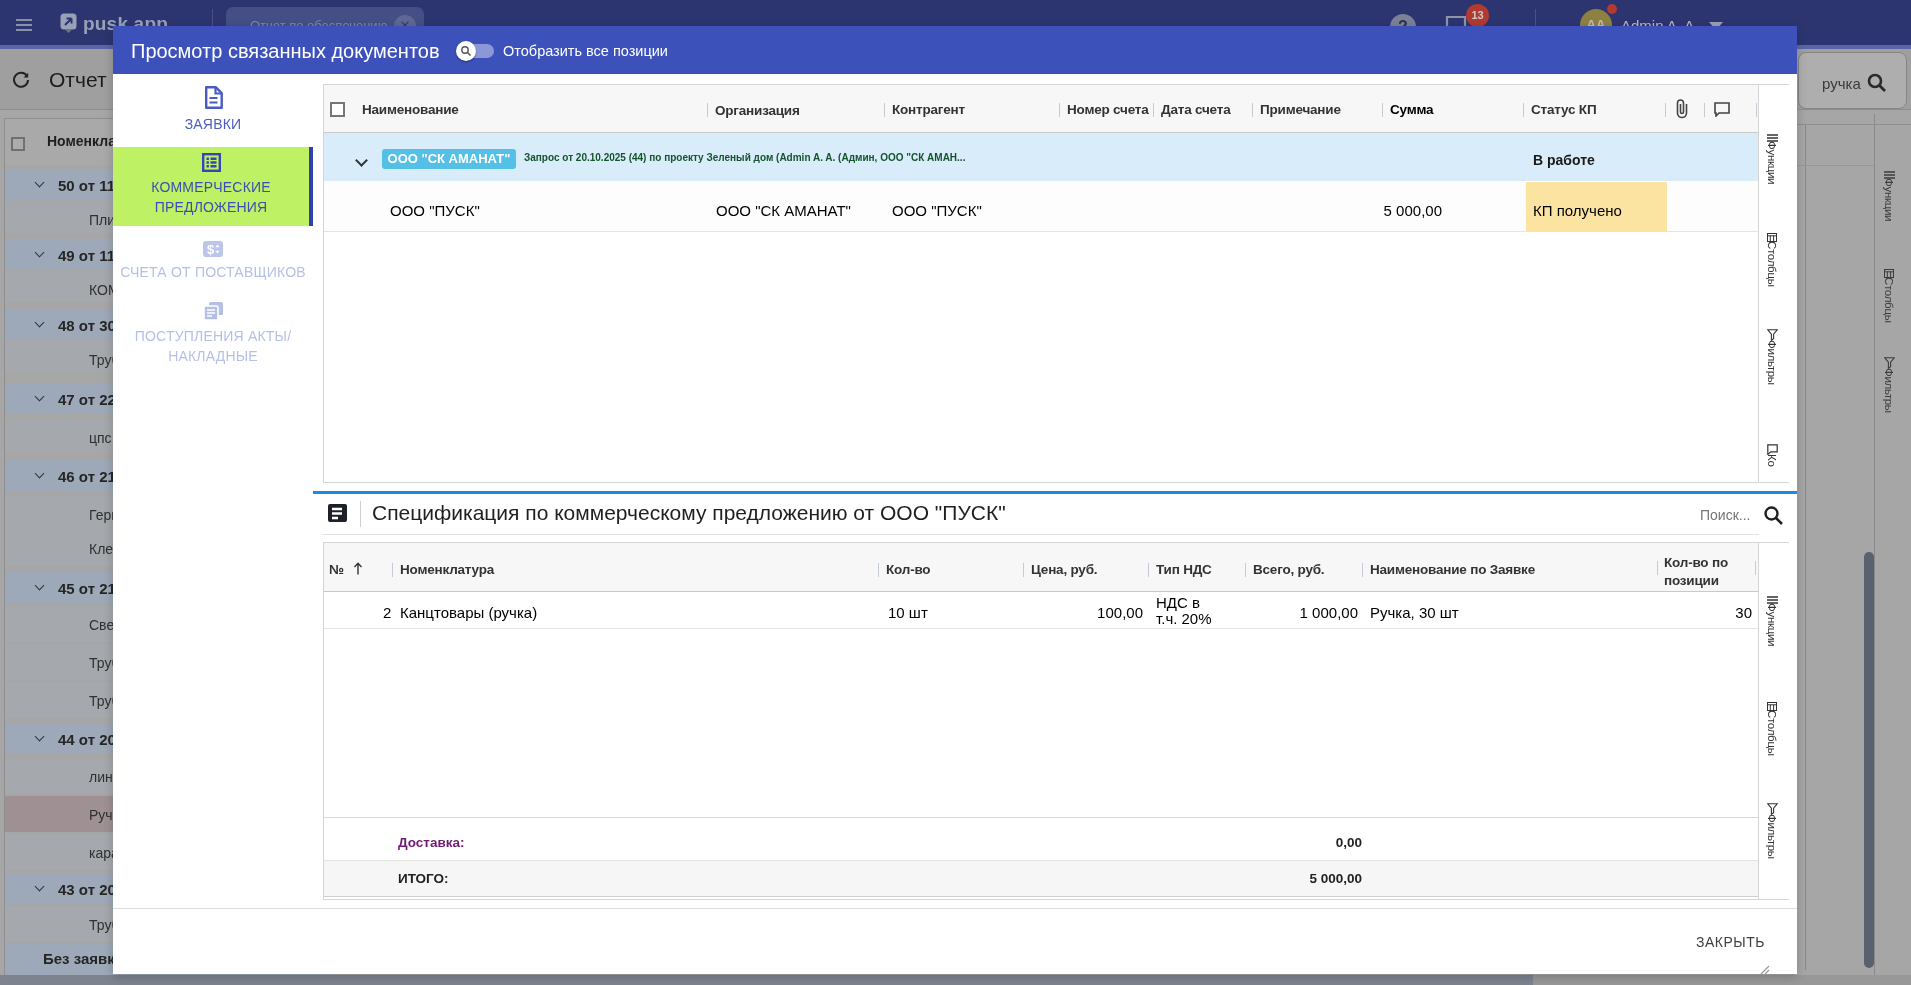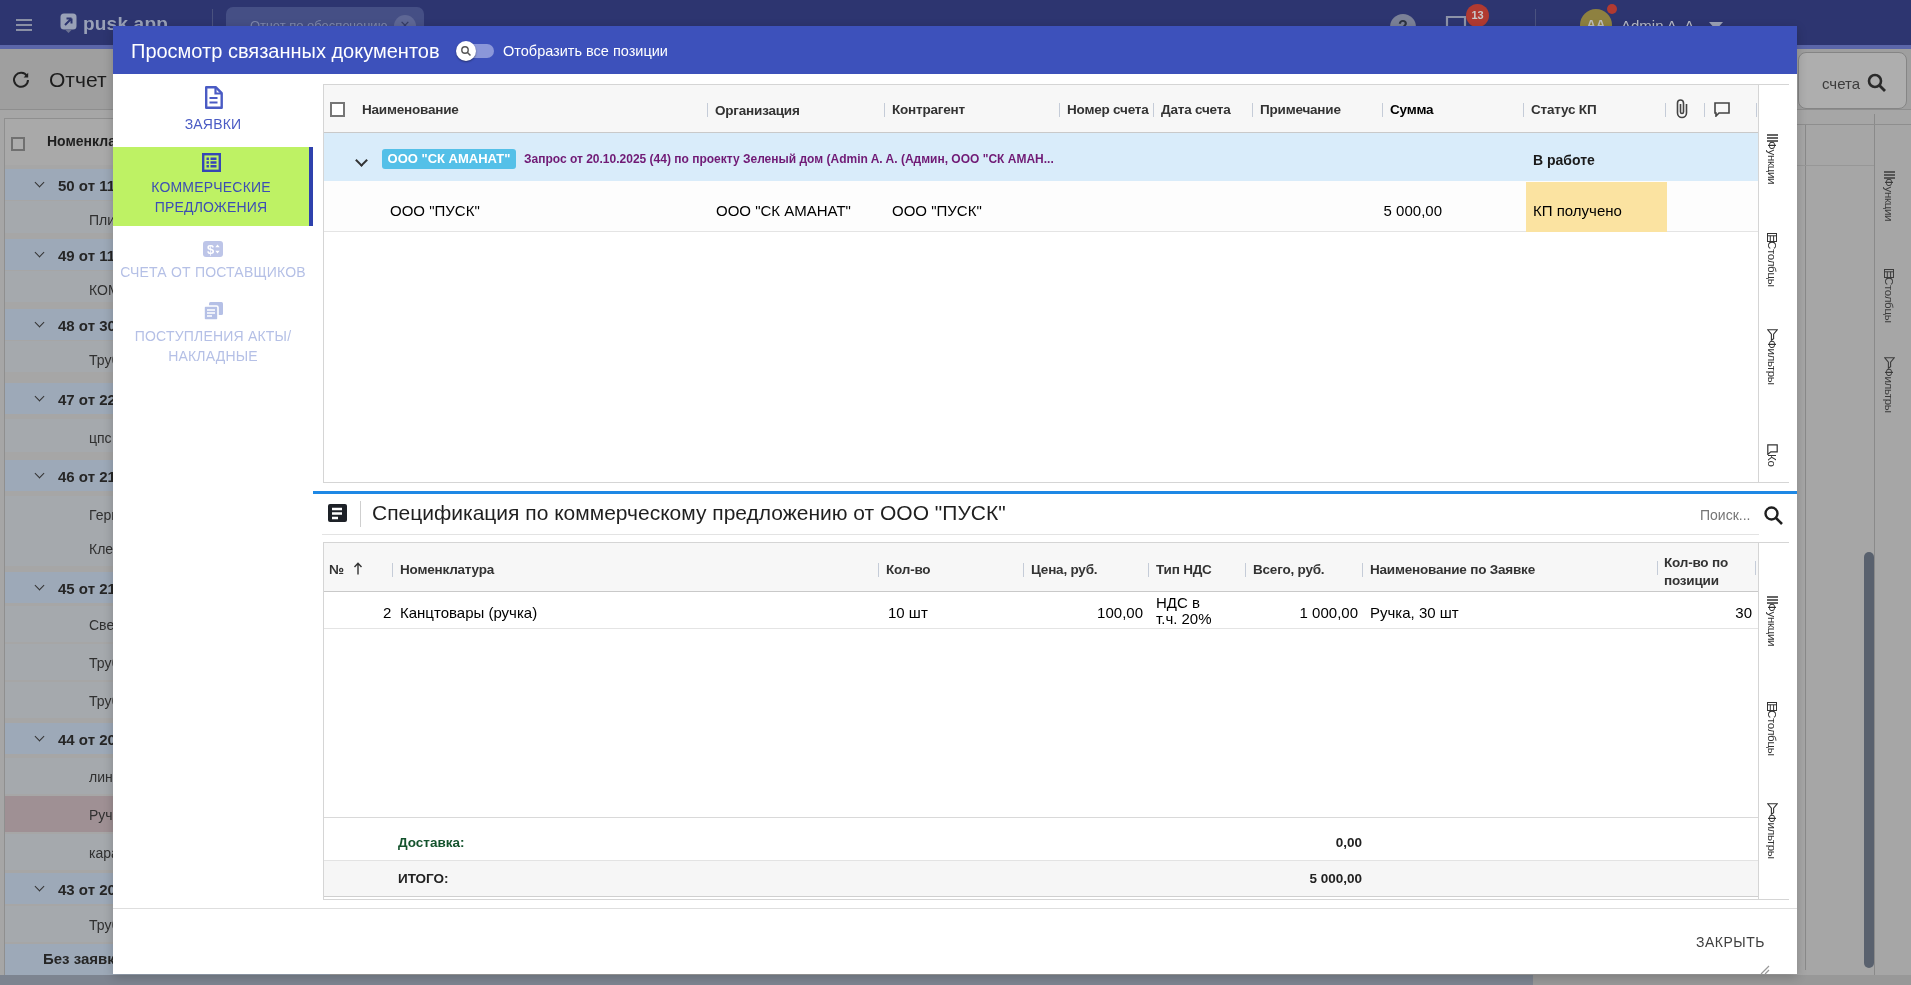--- a/index.html
+++ b/index.html
@@ -112,21 +112,21 @@
 <div class="abs" id="uname">Admin A. A.</div>
 <div class="abs" id="caret"></div>
 <div class="abs" id="strip"></div>
 <div class="abs" id="toolrow"></div>
 <svg class="abs" style="left:12px;top:71px" width="18" height="18" viewBox="0 0 18 18">
       <path d="M15 5.2 A7 7 0 1 0 16 9" fill="none" stroke="#222" stroke-width="2"></path>
       <path d="M16.2 1.8 v4.6 h-4.6 z" fill="#222"></path>
     </svg>
 <div class="abs" id="otchet">Отчет</div>
 <div class="abs" id="sbox"></div>
-<div class="abs" id="sboxtxt">счета</div>
+<div class="abs" id="sboxtxt">ручка</div>
 <svg class="abs" style="left:1866px;top:72px" width="22" height="22" viewBox="0 0 22 22">
       <circle cx="9" cy="9" r="6" fill="none" stroke="#2a2a2a" stroke-width="2.6"></circle>
       <line x1="13.5" y1="13.5" x2="19" y2="19" stroke="#2a2a2a" stroke-width="2.8"></line>
     </svg>
 <div class="abs" id="bgleft"></div>
     <div class="abs" id="bghead">
       <span style="position:absolute;left:42px;top:14px">Номенклат</span>
     </div>
 <div class="abs" id="bgchk"></div>
 <div id="bgrows">
@@ -285,21 +285,21 @@
       <svg class="abs" style="left:1675px;top:99px" width="14" height="20" viewBox="0 0 14 20">
         <path d="M11.5 5 v9 a4.5 4.5 0 0 1 -9 0 v-10 a3 3 0 0 1 6 0 v9 a1.5 1.5 0 0 1 -3 0 v-8" fill="none" stroke="#444" stroke-width="1.6"></path>
       </svg>
       <svg class="abs" style="left:1714px;top:102px" width="16" height="15" viewBox="0 0 16 15">
         <path d="M1 1 h14 v10 h-10 l-3 3 v-3 h-1 z" fill="none" stroke="#444" stroke-width="1.6"></path>
       </svg>
     </div>
 <div class="abs" id="row1"></div>
 <div class="abs" id="chev1"></div>
 <div class="abs" id="badge1">ООО "СК АМАНАТ"</div>
-<div class="abs cell b" style="left:524px;top:152px;font-size:12px;color:#701a75">Запрос от 20.10.2025 (44) по проекту Зеленый дом (Admin A. A. (Админ, ООО "СК АМАН...</div>
+<div class="abs cell b" style="left:524px;top:152px;font-size:10px;color:#14532d">Запрос от 20.10.2025 (44) по проекту Зеленый дом (Admin A. A. (Админ, ООО "СК АМАН...</div>
 <div class="abs cell b" style="left:1533px;top:152px;font-size:14px;color:#1a1a1a">В работе</div>
 <div class="abs" id="row2"></div>
 <div class="abs" id="ycell"></div>
 <div class="abs cell" style="left:390px;top:202px;font-size:15px">ООО "ПУСК"</div>
 <div class="abs cell" style="left:716px;top:202px;font-size:15px">ООО "СК АМАНАТ"</div>
 <div class="abs cell" style="left:892px;top:202px;font-size:15px">ООО "ПУСК"</div>
 <div class="abs cell num" style="left:1342px;top:202px;width:100px;font-size:15px">5 000,00</div>
 <div class="abs cell" style="left:1533px;top:202px;font-size:15px">КП получено</div>
 <div id="cvt1">
       <div class="abs" style="left:1758px;top:85px;width:31px;height:397px;background:#fff;border-left:1px solid #d5d5d5;overflow:hidden"></div>
@@ -382,21 +382,21 @@
           <path d="M0 2.8h10M3.3 2.8v6M6.6 2.8v6" stroke="#333" stroke-width="1"></path>
         </svg></div>
       <div class="abs vtxt" style="left:1766px;top:710px;color:#333">Столбцы</div>
       <div class="abs" style="left:1767px;top:801px"><svg width="11" height="12" viewBox="0 0 11 12">
           <path d="M.8 .8 h9.4 l-3.6 4.4 v4.4 l-2.2 1.6 v-6 z" fill="none" stroke="#333" stroke-width="1.1"></path>
         </svg></div>
       <div class="abs vtxt" style="left:1766px;top:814px;color:#333">Фильтры</div>
     </div>
 
 <div class="abs" style="left:324px;top:817px;width:1434px;height:43px;border-top:1px solid #d9d9d9"></div>
-<div class="abs cell b f14" style="left:398px;top:835px;color:#14532d">Доставка:</div>
+<div class="abs cell b f14" style="left:398px;top:835px;color:#701a75">Доставка:</div>
 <div class="abs cell b num f14" style="left:1262px;top:835px;width:100px;color:#222">0,00</div>
 <div class="abs" style="left:324px;top:860px;width:1434px;height:37px;background:#f6f6f6;border-top:1px solid #e3e3e3;border-bottom:1px solid #cfcfcf"></div>
 <div class="abs cell b f14" style="left:398px;top:871px;color:#222">ИТОГО:</div>
 <div class="abs cell b num f14" style="left:1262px;top:871px;width:100px;color:#222">5 000,00</div>
 
 <div class="abs" id="ftline"></div>
 <div class="abs" id="closebtn">ЗАКРЫТЬ</div>
 <svg class="abs" style="left:1758px;top:963px" width="12" height="12" viewBox="0 0 12 12">
       <path d="M11 3 L3 11 M11 7 L7 11" stroke="#999" stroke-width="1.2"></path>
     </svg>

